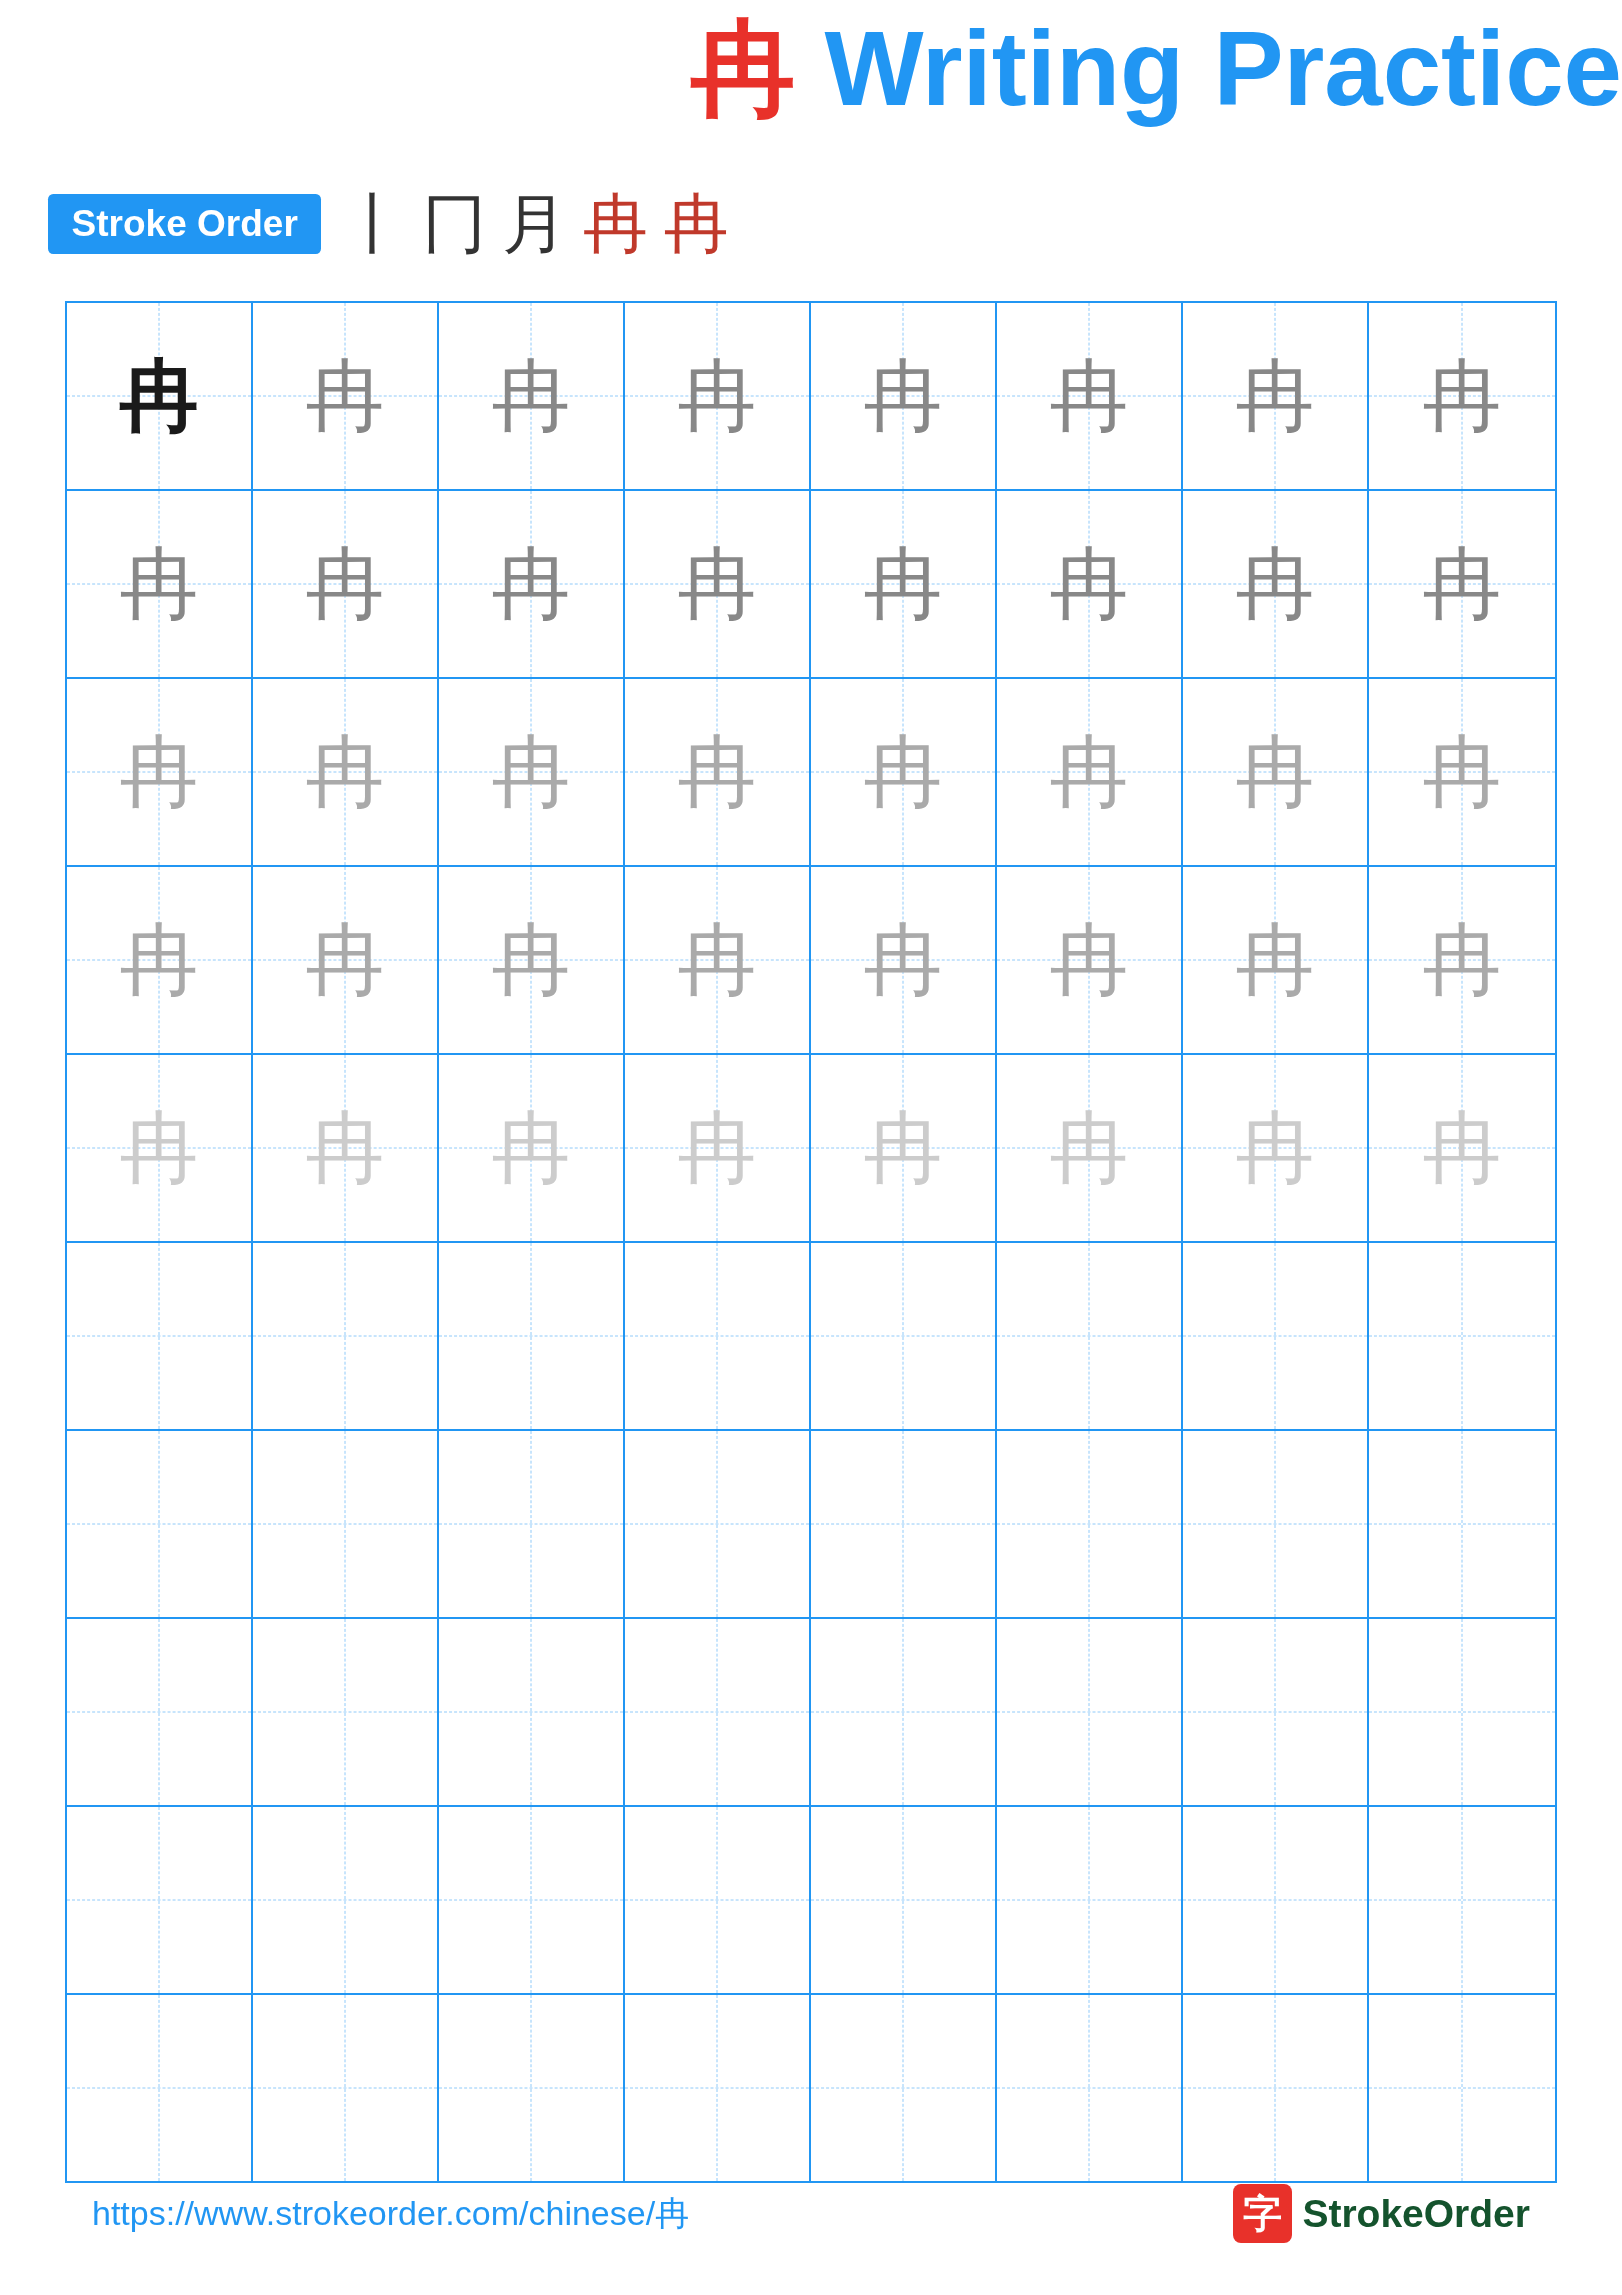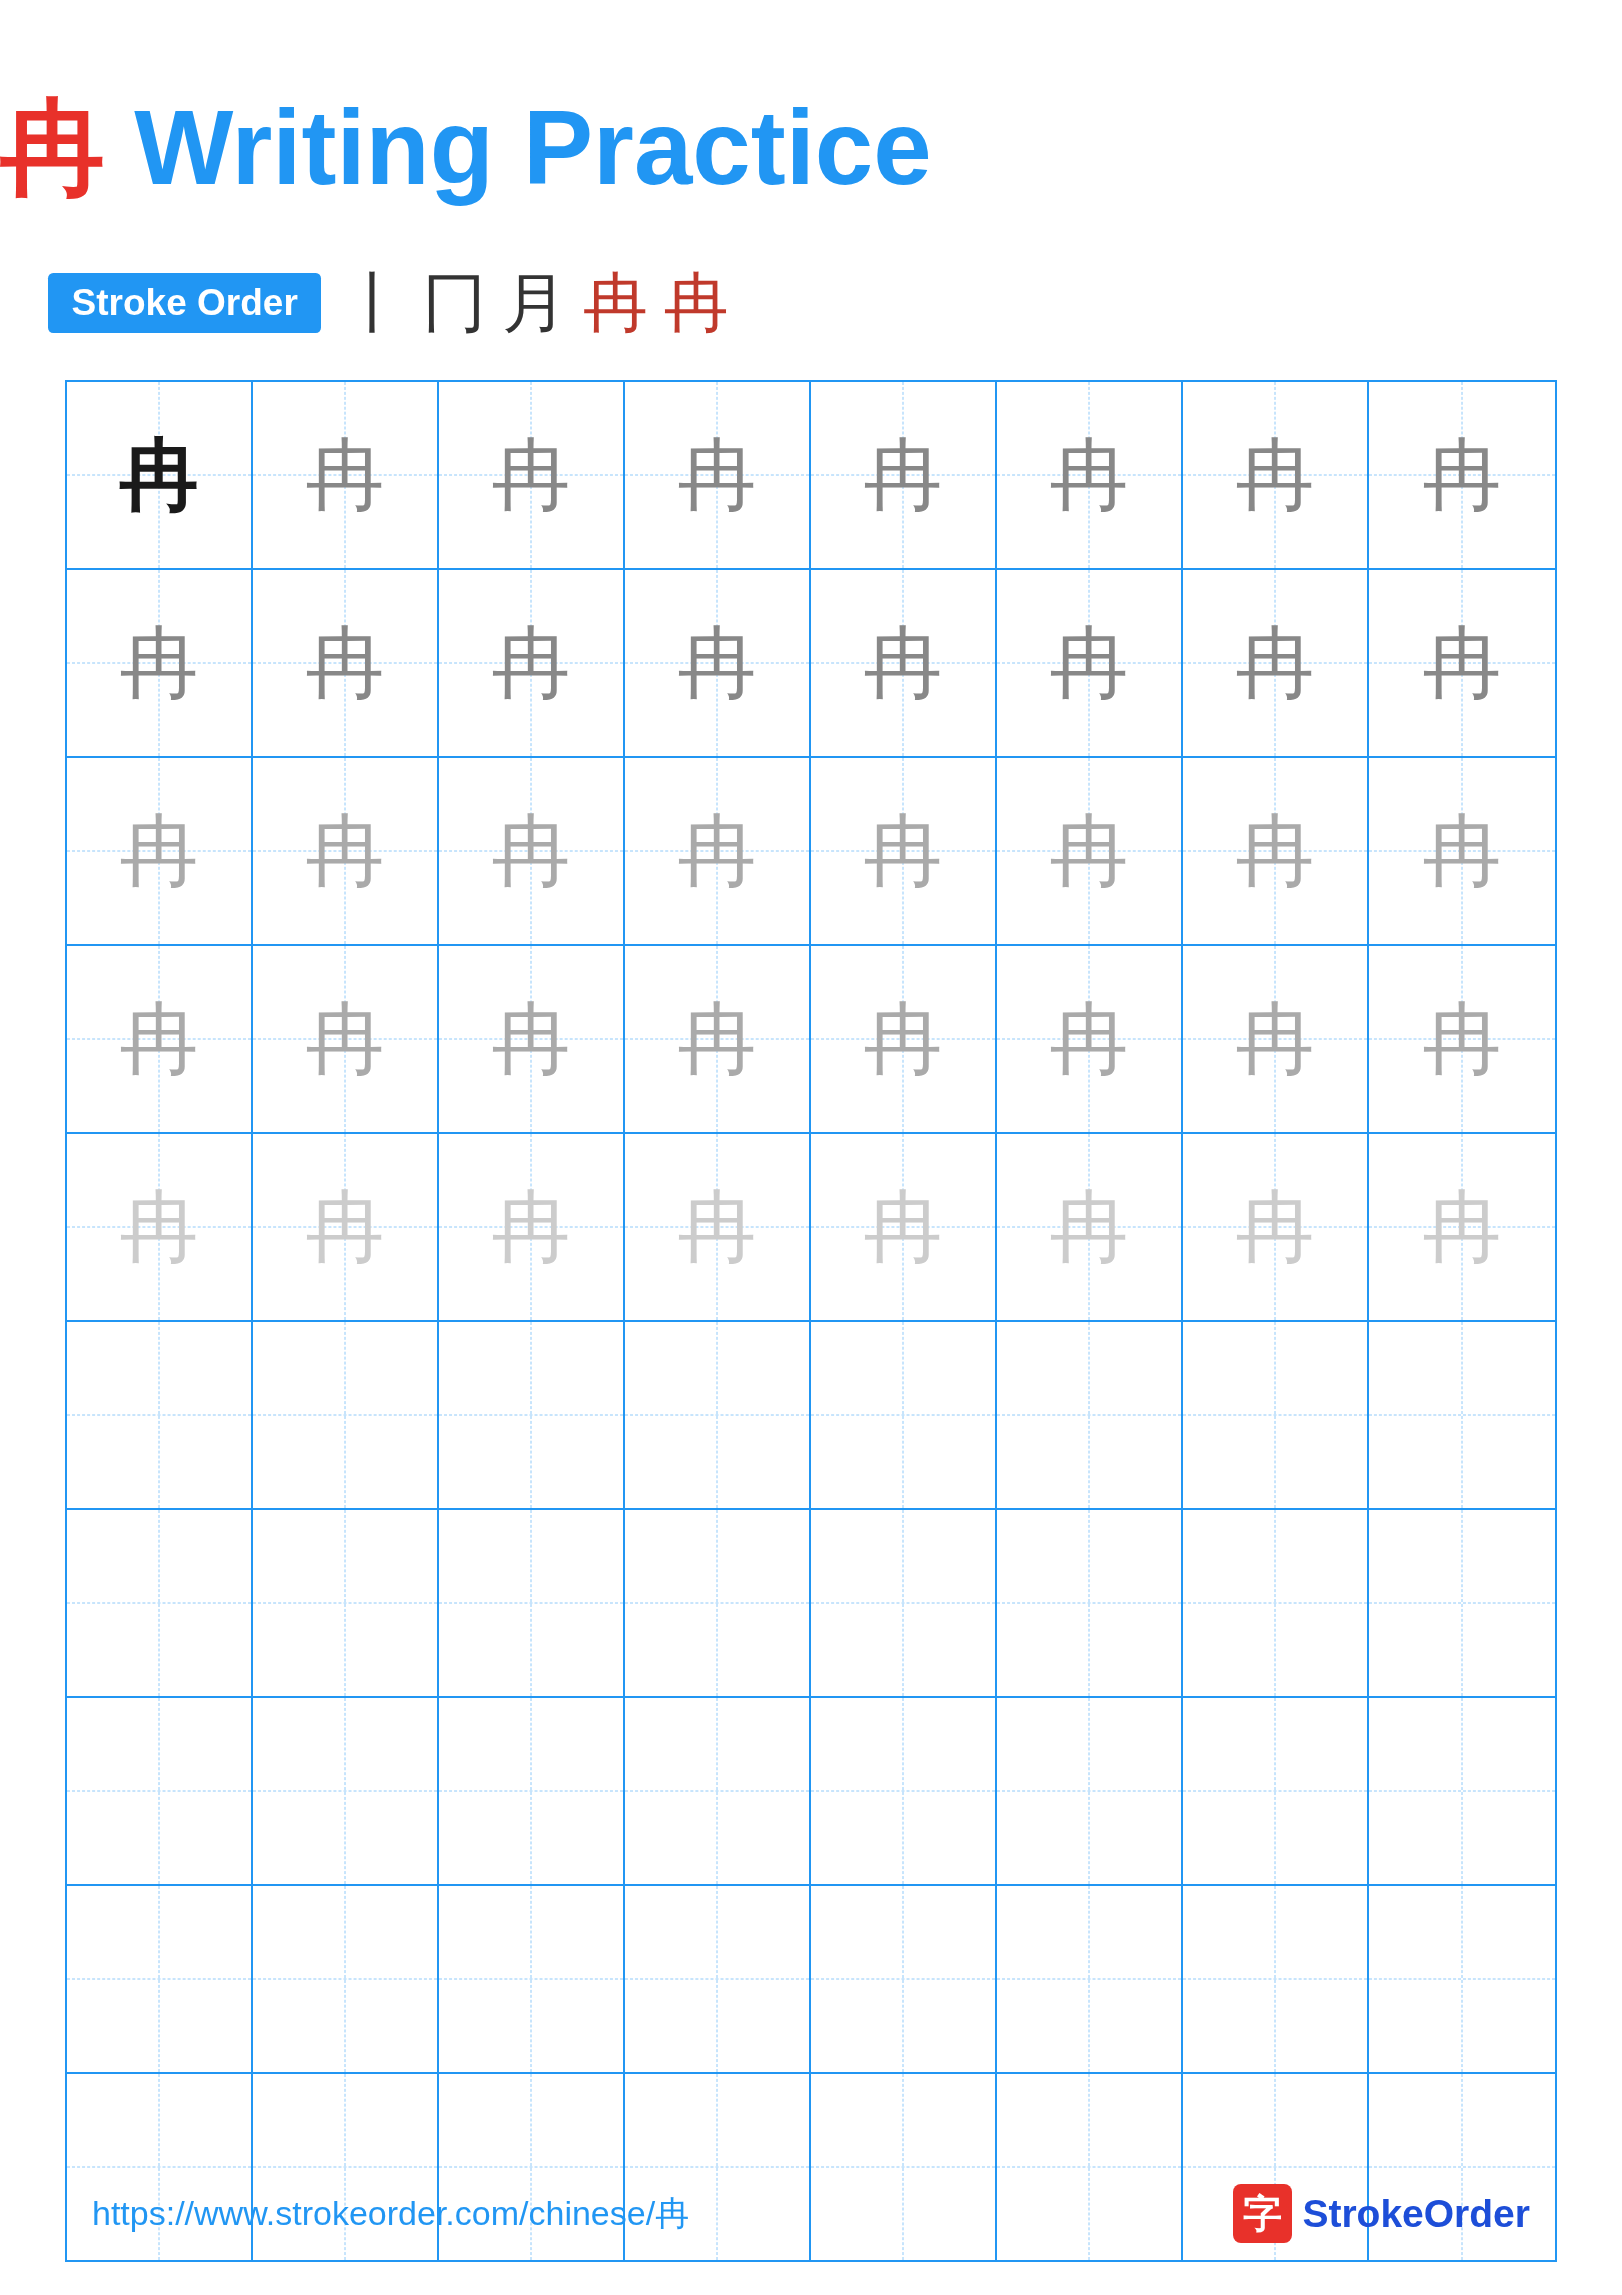--- a/index.html
+++ b/index.html
@@ -7,22 +7,21 @@
     body {
       width: 1622px;
       height: 2295px;
       background: #ffffff;
       font-family: serif;
       position: relative;
       overflow: hidden;
     }
 
     .page-title {
-      text-align: left;
-      padding-top: 79px;
+      text-align: right;
       margin-bottom: 39px;
     }
 
     .title-char {
       color: #e8312a;
       font-size: 105px;
       font-weight: bold;
     }
 
     .title-text {
@@ -160,21 +159,21 @@
       justify-content: center;
       color: white;
       font-size: 39px;
       font-weight: bold;
     }
 
     .logo-text {
       font-size: 39px;
       font-weight: bold;
       font-family: Arial, sans-serif;
-      color: #1d4ed8;
+      color: #14532d;
     }
   </style>
 </head>
 <body>
 
 <div class="page-title">
   <span class="title-char">冉</span><span class="title-text"> Writing Practice</span>
 </div>
 
 <div class="stroke-order-section">

